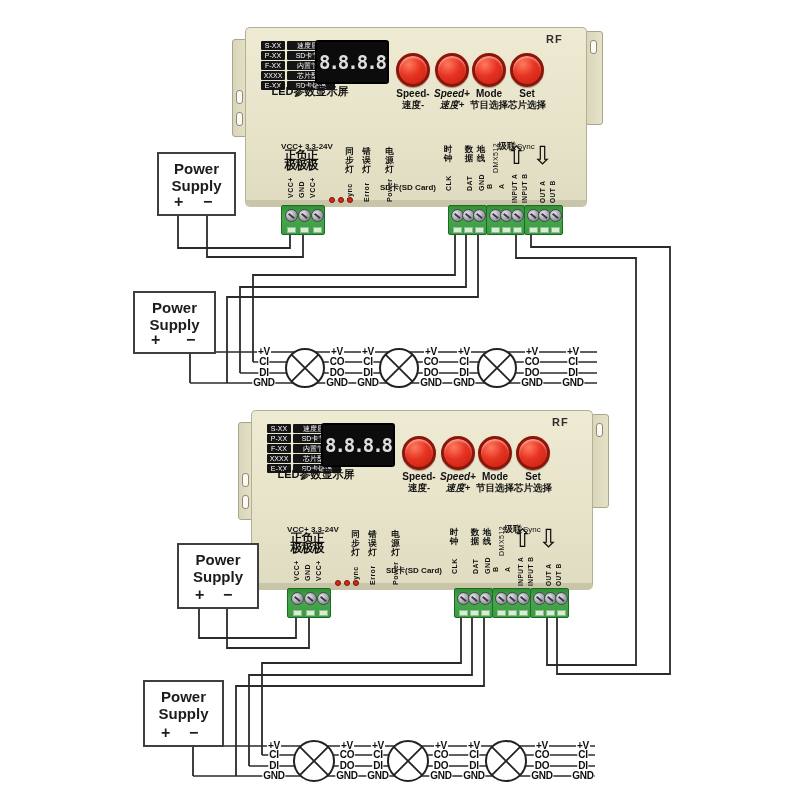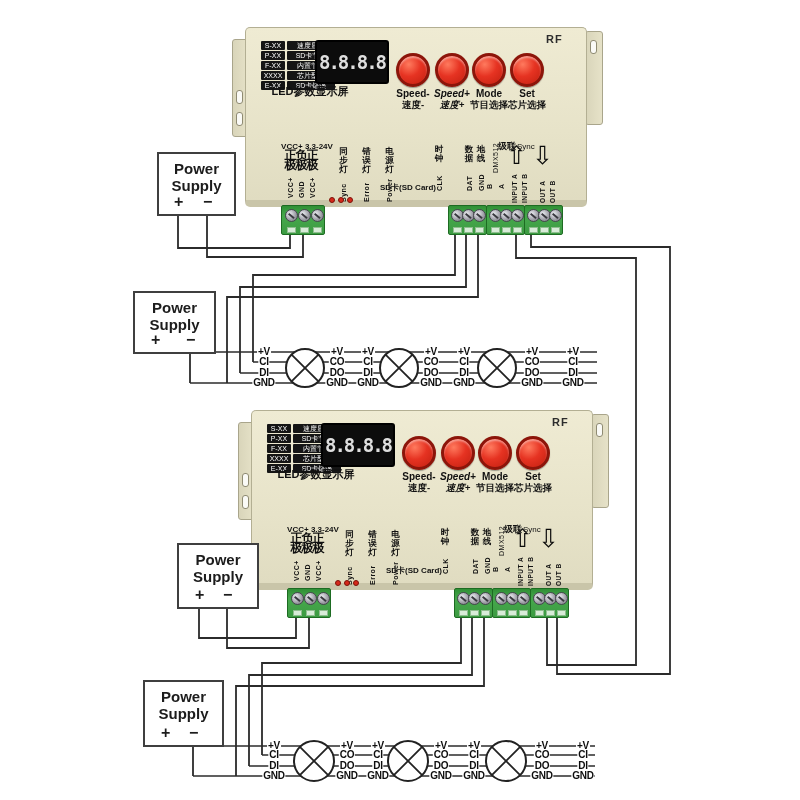--- a/index.html
+++ b/index.html
@@ -31,24 +31,24 @@
   .btn-label{position:absolute;top:61px;width:44px;text-align:center;color:#111;}
   .btn-label .en{font-size:10px;font-weight:bold;line-height:11px;}
   .btn-label .zh{font-size:9.5px;font-weight:bold;line-height:11px;white-space:nowrap;}
   .bl1{left:159px;} .bl2{left:198px;font-style:italic;} .bl3{left:235px;} .bl4{left:273px;}
   .pwr-title{position:absolute;left:43px;top:115px;width:64px;text-align:center;font-size:8px;font-weight:bold;white-space:nowrap;color:#111;}
   .vcol{position:absolute;display:flex;flex-direction:column;align-items:center;color:#111;}
   .zhstack{width:11px;word-break:break-all;font-size:12px;font-weight:bold;line-height:9.5px;text-align:center;}
   .zhstack.small{font-size:8.5px;line-height:9px;}
   .rot{writing-mode:vertical-rl;transform:rotate(180deg);font-size:7px;font-weight:bold;letter-spacing:.5px;color:#111;white-space:nowrap;}
   .pc1{left:52px;top:124px;width:12px;} .pc2{left:63px;top:124px;width:12px;} .pc3{left:74px;top:124px;width:12px;}
-  .ic1{left:105px;top:120px;width:13px;} .ic2{left:128px;top:120px;width:13px;} .ic3{left:151px;top:120px;width:13px;}
+  .ic1{left:111px;top:120px;width:13px;} .ic2{left:128px;top:120px;width:13px;} .ic3{left:151px;top:120px;width:13px;}
   .vcol .rot{margin-top:2px;height:26px;}
   .sd-label{position:absolute;left:148px;top:155px;width:56px;text-align:center;font-size:8px;font-weight:bold;white-space:nowrap;color:#111;}
-  .dc1{left:201px;top:118px;width:12px;} .dc2{left:231px;top:118px;width:12px;} .dc3{left:243px;top:118px;width:12px;}
+  .dc1{left:210px;top:118px;width:12px;} .dc2{left:231px;top:118px;width:12px;} .dc3{left:243px;top:118px;width:12px;}
   .dmx-b{position:absolute;left:254px;top:148px;height:14px;font-size:7px;}
   .dmx-label{position:absolute;left:260px;top:100px;height:46px;font-size:7px;font-weight:normal;}
   .dmx-a{position:absolute;left:266px;top:148px;height:14px;font-size:7px;}
   .cascade-title{position:absolute;left:266px;top:108px;white-space:nowrap;color:#111;}
   .cascade-title .cz{font-size:9px;font-weight:bold;}
   .cascade-title .ce{font-size:8px;margin-left:1px;}
   .arrow{position:absolute;font-family:"DejaVu Sans",sans-serif;font-size:25px;line-height:26px;color:#0a0a0a;top:116px;}
   .arr-up{left:274px;} .arr-dn{left:300px;}
   .io1{position:absolute;left:279px;top:142px;height:34px;font-size:6.5px;}
   .io2{position:absolute;left:289px;top:142px;height:34px;font-size:6.5px;}

